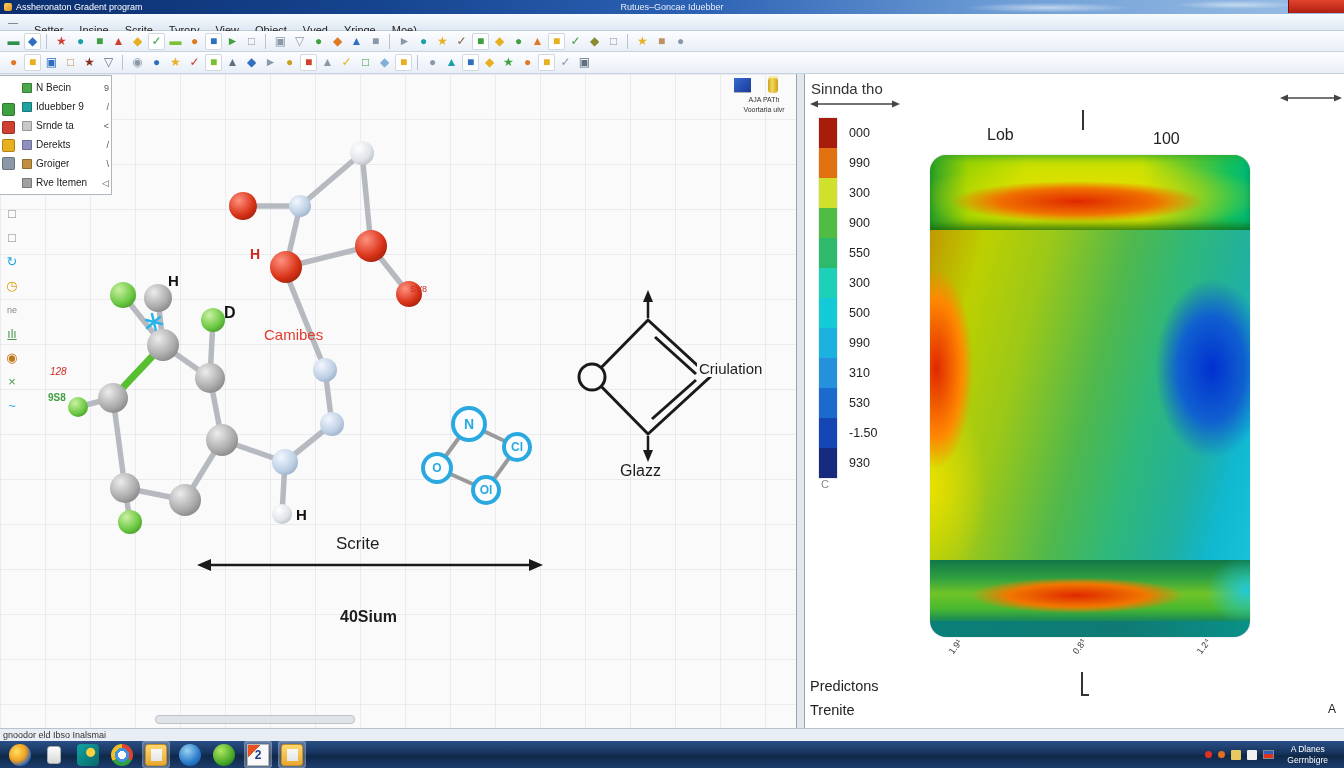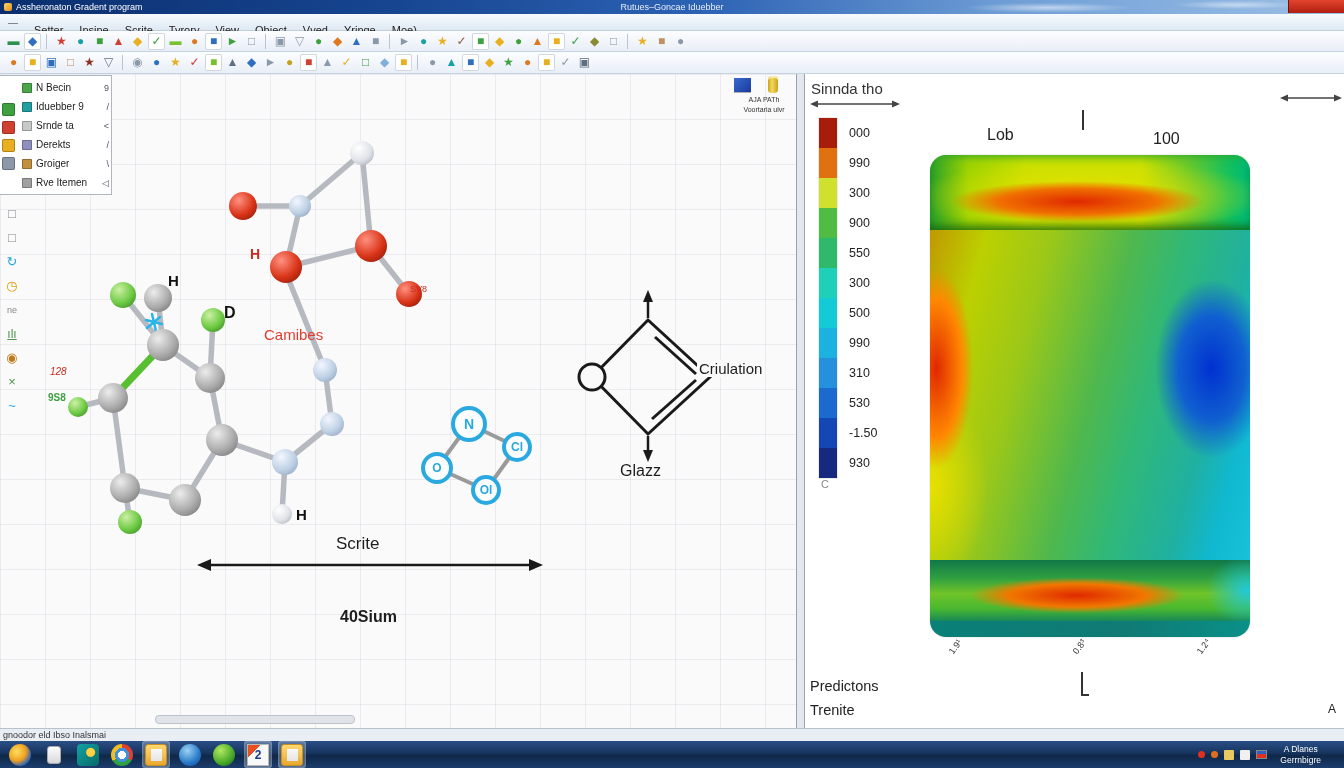--- a/index.html
+++ b/index.html
@@ -134,21 +134,21 @@
   .tk{width:22px;height:22px;position:relative;}
   .tk.globe{border-radius:50%;background:radial-gradient(circle at 35% 35%, #ffe060, #f0a020 45%, #2060c0 75%, #103a80);}
   .tk.small{width:14px;height:18px;margin:2px 4px;background:linear-gradient(#fdfdfd,#d8d8d8);border-radius:3px;border:1px solid #aaa;}
   .tk.teal{border-radius:4px;background:radial-gradient(circle at 62% 38%, #ffd040 0 4px, rgba(0,0,0,0) 5px),linear-gradient(135deg,#13a3a3,#086868);}
   .tk.chrome{border-radius:50%;background:radial-gradient(circle at 50% 50%, #fff 0 4px, #4090e0 4px 7px, rgba(0,0,0,0) 7px),conic-gradient(#e04030 0 33%,#30a040 33% 66%,#f0c020 66% 100%);}
   .tk.folder{background:linear-gradient(#f8f8f8,#e4e4e4) 60% 60%/55% 60% no-repeat,linear-gradient(#ffd870,#e8a830);border-radius:3px;border:1px solid #c89020;}
   .tk.earth{border-radius:50%;background:radial-gradient(circle at 38% 30%, #9ad2f2, #2878c8 60%, #104a90);}
   .tk.sphere{border-radius:50%;background:radial-gradient(circle at 35% 30%, #b0e860, #48a828 60%, #1a6010);}
   .tk.doc2{background:linear-gradient(135deg,#e85020 0 32%, #f8f8f8 32%);border:1px solid #b8b8b8;
     color:#1a3a8a;font-weight:bold;font-size:12px;text-align:center;line-height:20px;}
-  .tray{margin-left:auto;display:flex;align-items:center;padding-right:23px;}
+  .tray{margin-left:auto;display:flex;align-items:center;padding-right:16px;}
   .tray-ico{margin:0 3px;}
   .ti-dot{width:7px;height:7px;border-radius:50%;}
   .ti-sq{width:10px;height:10px;border-radius:1px;}
   .ti-flag{width:11px;height:9px;background:linear-gradient(#3060c0 50%,#e03020 50%);border:1px solid #888;}
   .clock{color:#fff;font-size:8.5px;line-height:1.25;text-align:center;margin-left:10px;white-space:nowrap;}
 
   .arrow-svg line{stroke:#444;stroke-width:1.6;}
   .arrow-svg polygon{fill:#444;}
 </style>
 </head>

